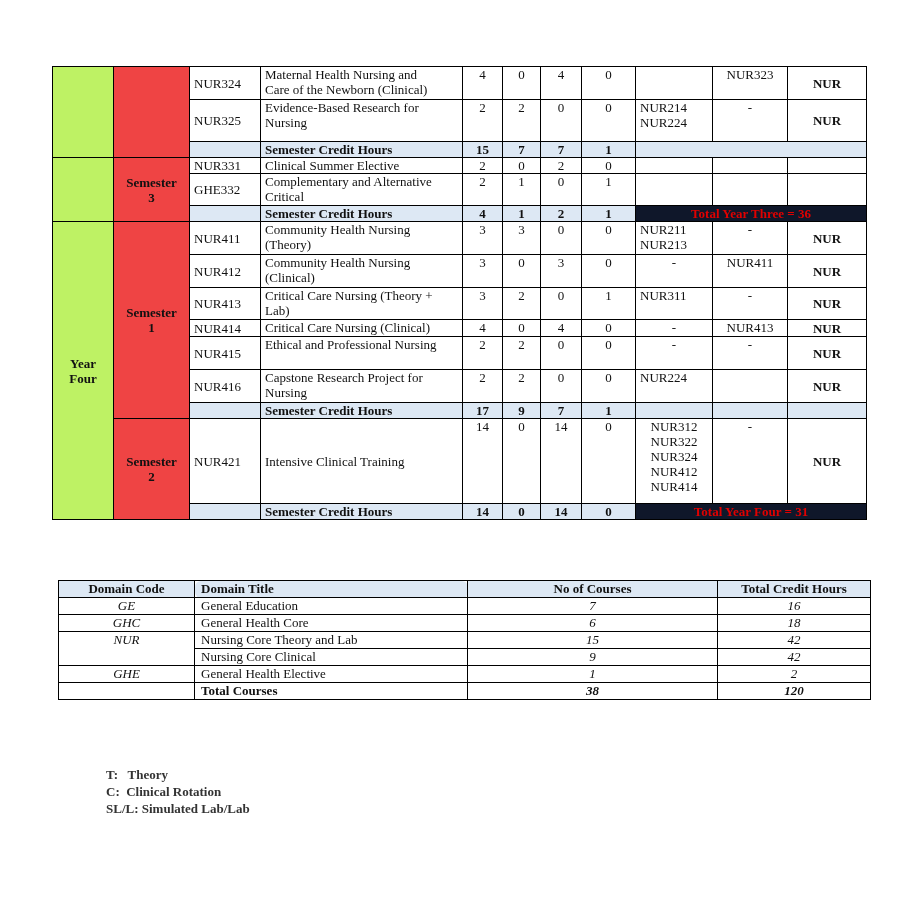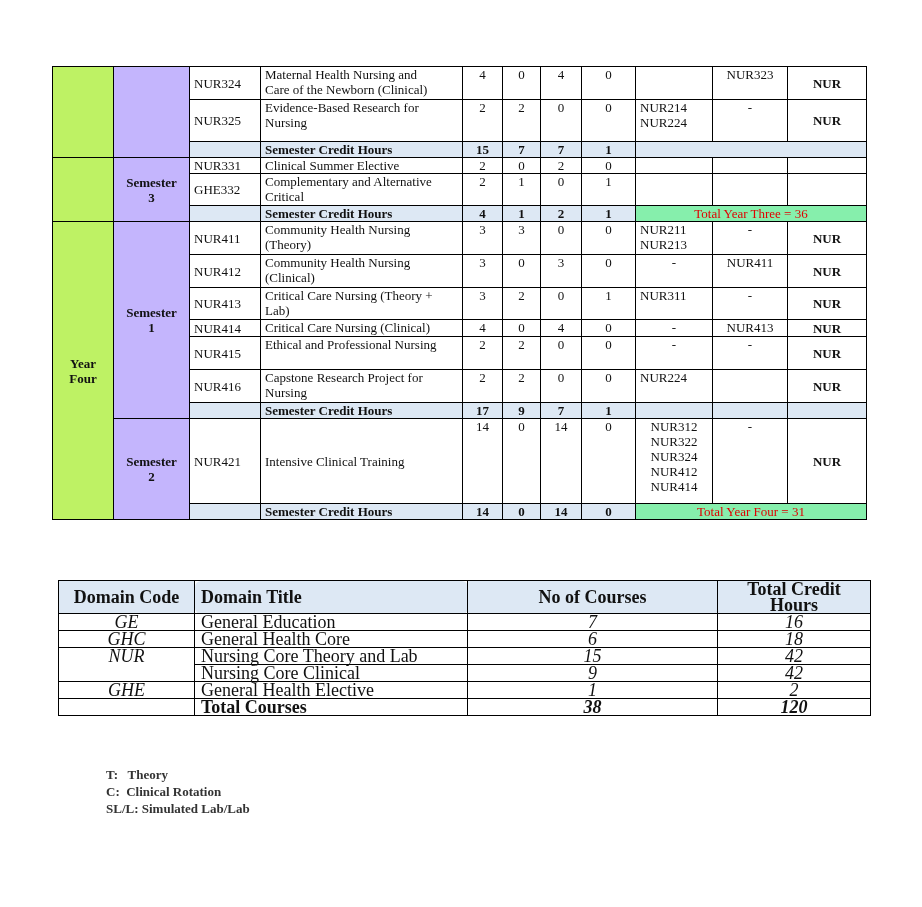--- a/index.html
+++ b/index.html
@@ -1,32 +1,32 @@
 <!DOCTYPE html>
 <html><head>
 <meta charset="utf-8">
 <style>
   html, body { margin: 0; padding: 0; background: #ffffff; }
   body { width: 922px; height: 907px; position: relative; font-family: "Liberation Serif", serif; color: #111; font-size: 13px; }
   table { border-collapse: collapse; }
   #plan { position: absolute; left: 52px; top: 66px; width: 814px; table-layout: fixed; }
   #plan td { border: 1.5px solid #000; padding: 0 4px; vertical-align: top; line-height: 15px; font-size: 13px; }
   #plan td.year { background: #bef264; font-weight: bold; text-align: center; vertical-align: middle; }
-  #plan td.sem { background: #c4b5fd; font-weight: bold; text-align: center; vertical-align: middle; }
+  #plan td.sem { background: #ef4444; font-weight: bold; text-align: center; vertical-align: middle; }
   #plan td.code { vertical-align: middle; }
   #plan td.num { text-align: center; }
   #plan td.dom { text-align: center; vertical-align: middle; font-weight: bold; }
   #plan tr.sum td.hl { background: #dde8f4; font-weight: bold; }
   #plan tr.sum td.num { font-weight: bold; }
-  #plan td.total { color: #e00000; font-weight: normal; text-align: center; background: #86efac; }
+  #plan td.total { color: #e00000; font-weight: bold; text-align: center; background: #0f172a; }
   #plan td.pre { text-align: left; }
   #plan td.co { text-align: center; }
 
   #domains { position: absolute; left: 58px; top: 580px; width: 812px; table-layout: fixed; }
-  #domains th, #domains td { border: 1px solid #000; padding: 0 6px; font-size: 18px; line-height: 16px; height: 16px; }
+  #domains th, #domains td { border: 1px solid #000; padding: 0 6px; font-size: 13px; line-height: 16px; height: 16px; }
   #domains th { background: #dde8f4; font-weight: bold; text-align: center; }
   #domains th.left { text-align: left; border-radius: 6px; }
   #domains td.c { text-align: center; font-style: italic; }
   #domains tr.tot td { font-weight: bold; }
   #domains td.noline-bottom { border-bottom: none; }
   #domains td.noline-top { border-top: none; }
 
   #legend { position: absolute; left: 106px; top: 766px; font-weight: bold; font-size: 13px; line-height: 17px; color: #333; }
   #legend .last { color: #000; }
 </style>

